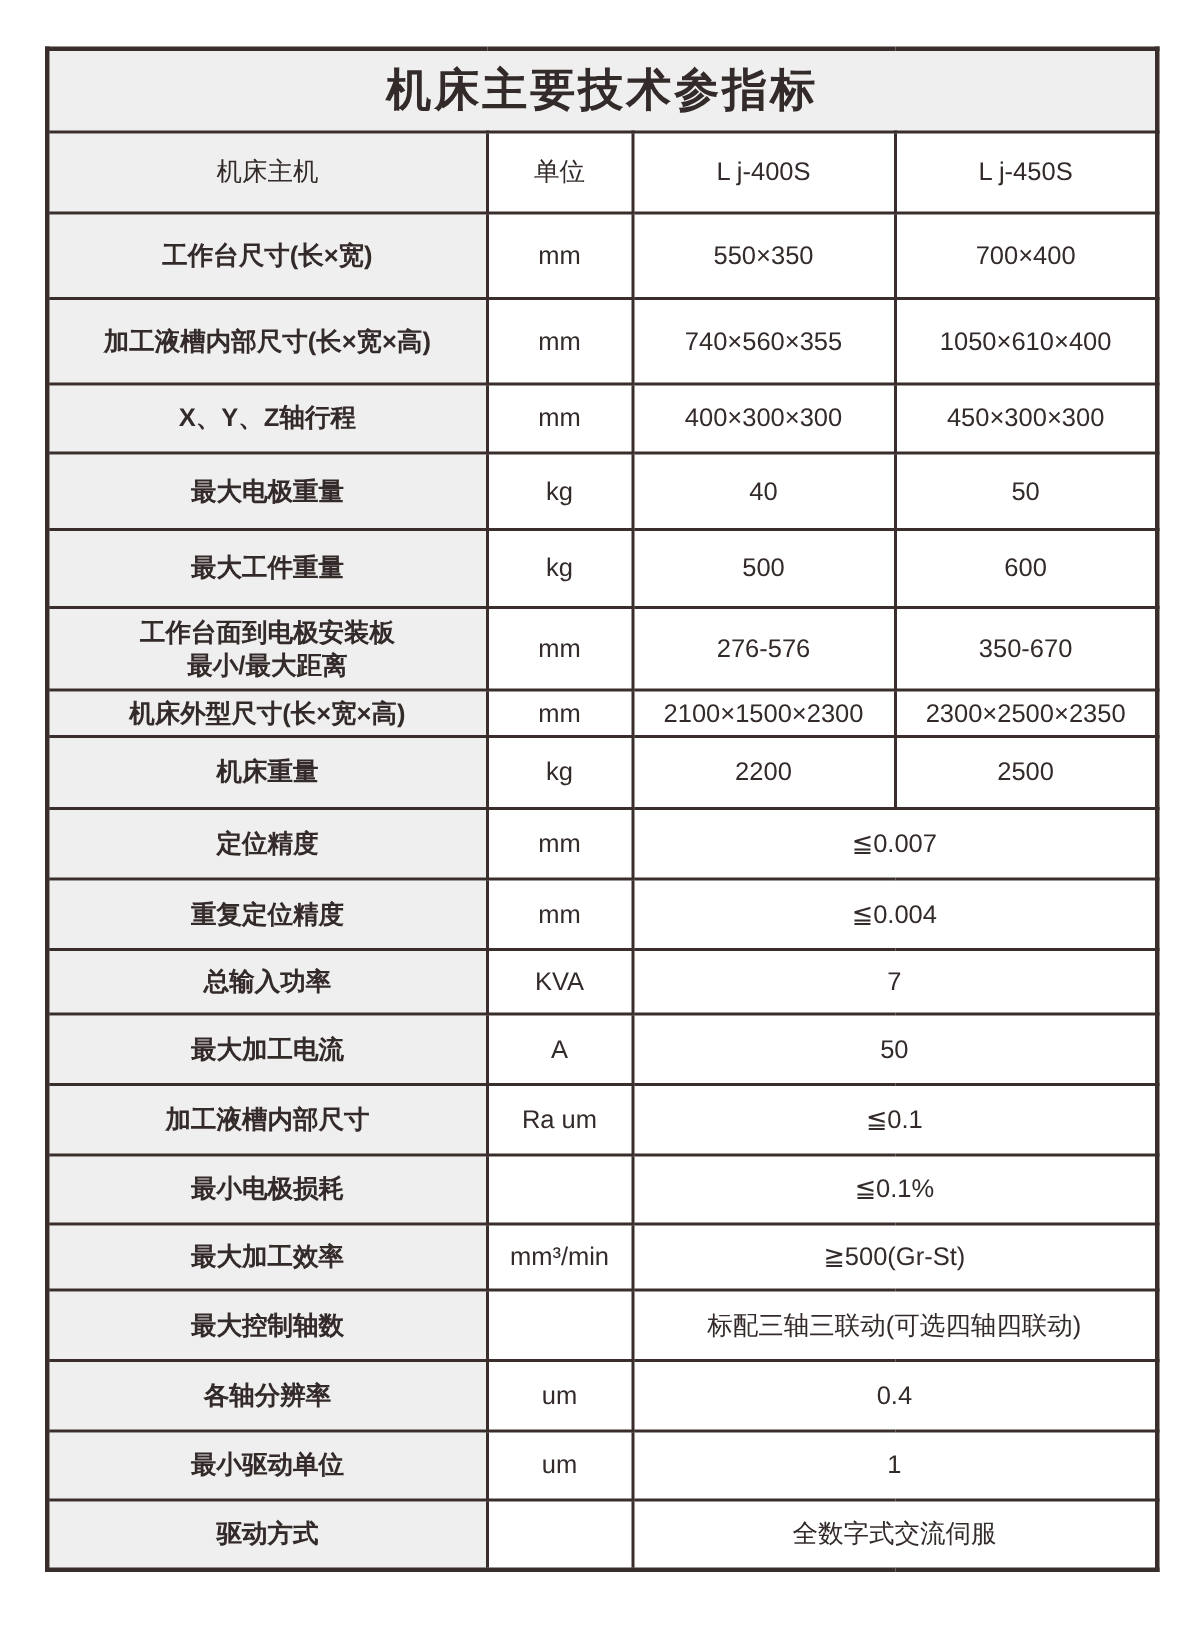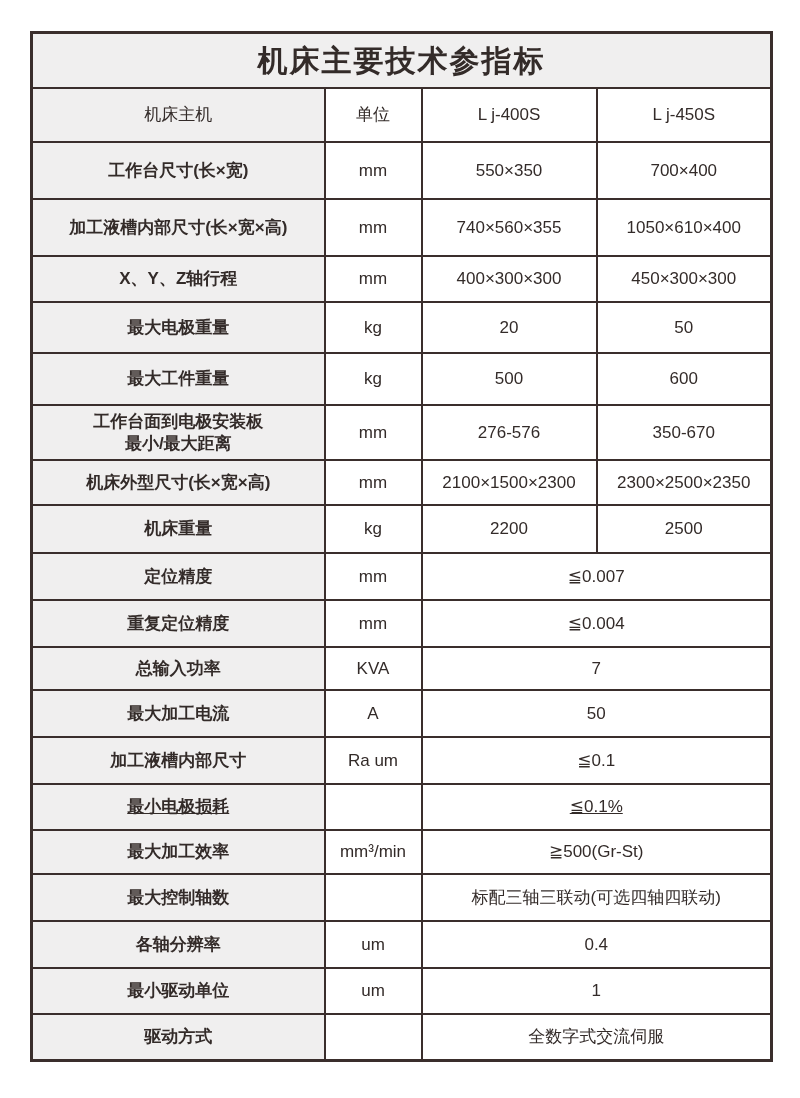--- a/index.html
+++ b/index.html
@@ -83,37 +83,37 @@
         </tr>
         <tr style="height: 46px;">
           <td class="gray label-cell">X、Y、Z轴行程</td>
           <td class="white unit-cell">mm</td>
           <td class="white value-cell">400×300×300</td>
           <td class="white value-cell">450×300×300</td>
         </tr>
         <tr style="height: 51px;">
           <td class="gray label-cell">最大电极重量</td>
           <td class="white unit-cell">kg</td>
-          <td class="white value-cell">20</td>
+          <td class="white value-cell">40</td>
           <td class="white value-cell">50</td>
         </tr>
         <tr style="height: 52px;">
           <td class="gray label-cell">最大工件重量</td>
           <td class="white unit-cell">kg</td>
           <td class="white value-cell">500</td>
           <td class="white value-cell">600</td>
         </tr>
         <tr style="height: 55px;">
           <td class="gray label-cell">工作台面到电极安装板
 最小/最大距离</td>
           <td class="white unit-cell">mm</td>
           <td class="white value-cell">276-576</td>
           <td class="white value-cell">350-670</td>
         </tr>
-        <tr style="height: 45px;">
+        <tr style="height: 31px;">
           <td class="gray label-cell">机床外型尺寸(长×宽×高)</td>
           <td class="white unit-cell">mm</td>
           <td class="white value-cell">2100×1500×2300</td>
           <td class="white value-cell">2300×2500×2350</td>
         </tr>
         <tr style="height: 48px;">
           <td class="gray label-cell">机床重量</td>
           <td class="white unit-cell">kg</td>
           <td class="white value-cell">2200</td>
           <td class="white value-cell">2500</td>
@@ -136,21 +136,21 @@
         <tr style="height: 47px;">
           <td class="gray label-cell">最大加工电流</td>
           <td class="white unit-cell">A</td>
           <td colspan="2" class="white value-cell">50</td>
         </tr>
         <tr style="height: 47px;">
           <td class="gray label-cell">加工液槽内部尺寸</td>
           <td class="white unit-cell">Ra um</td>
           <td colspan="2" class="white value-cell">≦0.1</td>
         </tr>
-        <tr style="height: 46px; text-decoration: underline;">
+        <tr style="height: 46px;">
           <td class="gray label-cell">最小电极损耗</td>
           <td class="white unit-cell"></td>
           <td colspan="2" class="white value-cell">≦0.1%</td>
         </tr>
         <tr style="height: 44px;">
           <td class="gray label-cell">最大加工效率</td>
           <td class="white unit-cell">mm³/min</td>
           <td colspan="2" class="white value-cell">≧500(Gr-St)</td>
         </tr>
         <tr style="height: 47px;">

